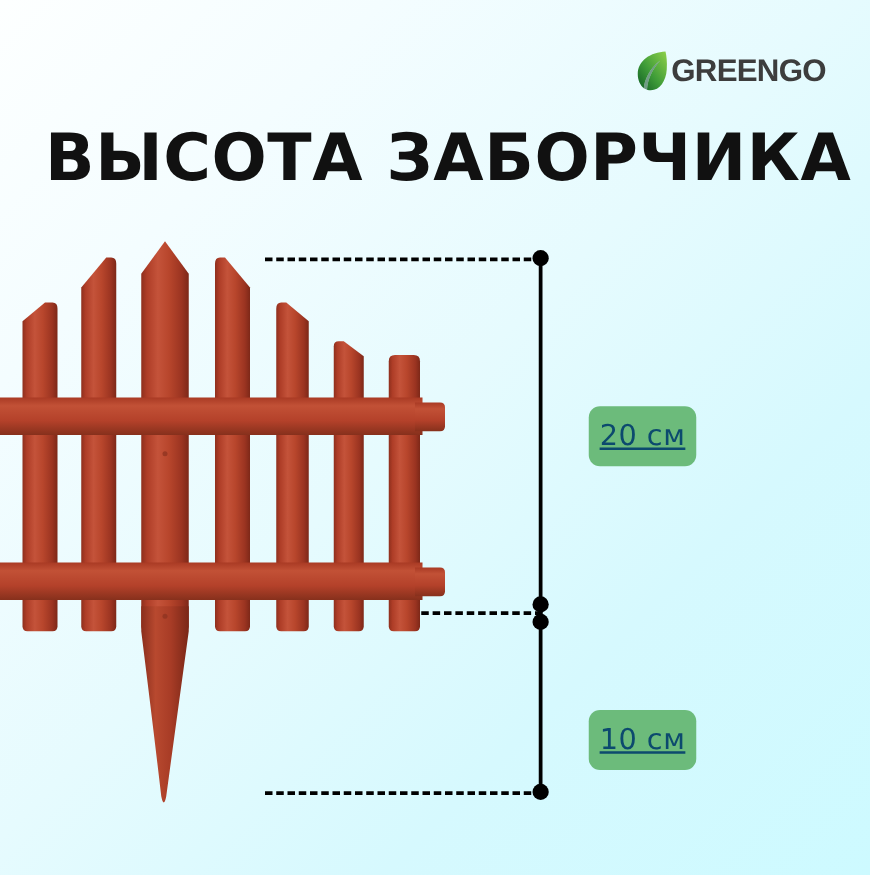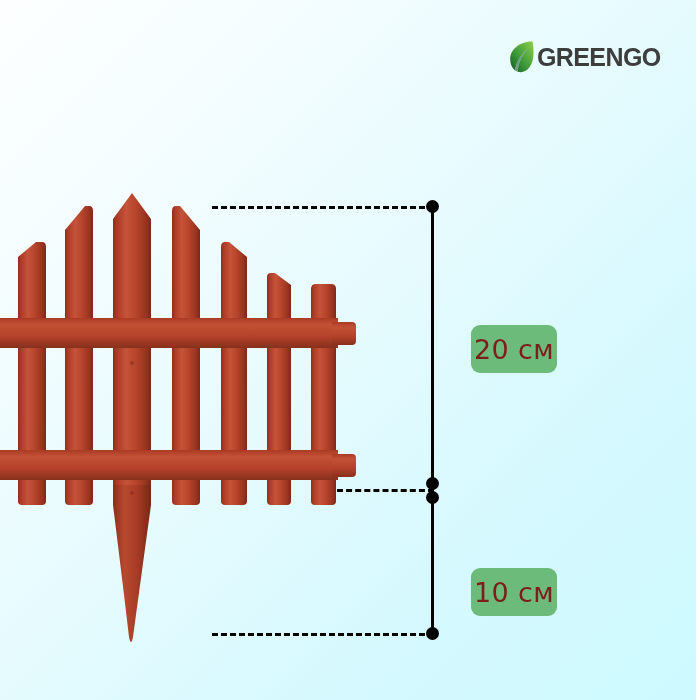--- a/index.html
+++ b/index.html
@@ -80,28 +80,29 @@
     position: absolute;
     width: 13px;
     height: 13px;
     border-radius: 50%;
     background: #000000;
   }
   .dim-chip {
     position: absolute;
     background: #6cbb7b;
     border-radius: 9px;
-    color: #7f1d1d;
+    color: #0c4a6e;
     font-family: "DejaVu Sans", "Liberation Sans", sans-serif;
-    font-size: 27px;
+    font-size: 23px;
     font-weight: normal;
     display: flex;
     align-items: center;
     justify-content: center;
     letter-spacing: 0.4px;
+    text-decoration: underline;
   }
 </style>
 </head>
 <body>
 
 <div id="stage">
 
   <div id="brand">
     <span class="leaf">
       <svg viewBox="0 0 26 34" width="26" height="34" aria-hidden="true">
@@ -112,20 +113,21 @@
             <stop offset="100%" stop-color="#8fd14a"></stop>
           </linearGradient>
         </defs>
         <path d="M24.4 1.2 C12.5 1.8 2.2 8.4 2.2 19.4 C2.2 24.2 4.3 28.2 7.0 30.6 C7.6 24.0 11.6 14.6 20.2 8.4 C13.6 15.6 10.2 23.6 9.6 31.8 C18.4 34.2 24.8 26.0 25.4 15.6 C25.8 9.4 25.2 4.6 24.4 1.2 Z" fill="url(#leafgrad)"></path>
         <path d="M20.2 8.4 C11.6 14.6 7.6 24.0 7.0 30.6 L9.6 31.8 C10.2 23.6 13.6 15.6 20.2 8.4 Z" fill="#0d4f1f" opacity="0.55"></path>
       </svg>
     </span>
     <span class="wordmark">GREENGO</span>
   </div>
 
+  <div id="title">ВЫСОТА ЗАБОРЧИКА</div>
 
   <svg id="fence" viewBox="0 0 380 470" width="380" height="470" preserveAspectRatio="none">
     <defs>
 
       <linearGradient id="pk" x1="0" y1="0" x2="1" y2="0">
         <stop offset="0%" stop-color="#8e2f1d"></stop>
         <stop offset="12%" stop-color="#ae3d27"></stop>
         <stop offset="35%" stop-color="#c4533a"></stop>
         <stop offset="58%" stop-color="#b8462c"></stop>
         <stop offset="85%" stop-color="#9b3421"></stop>

